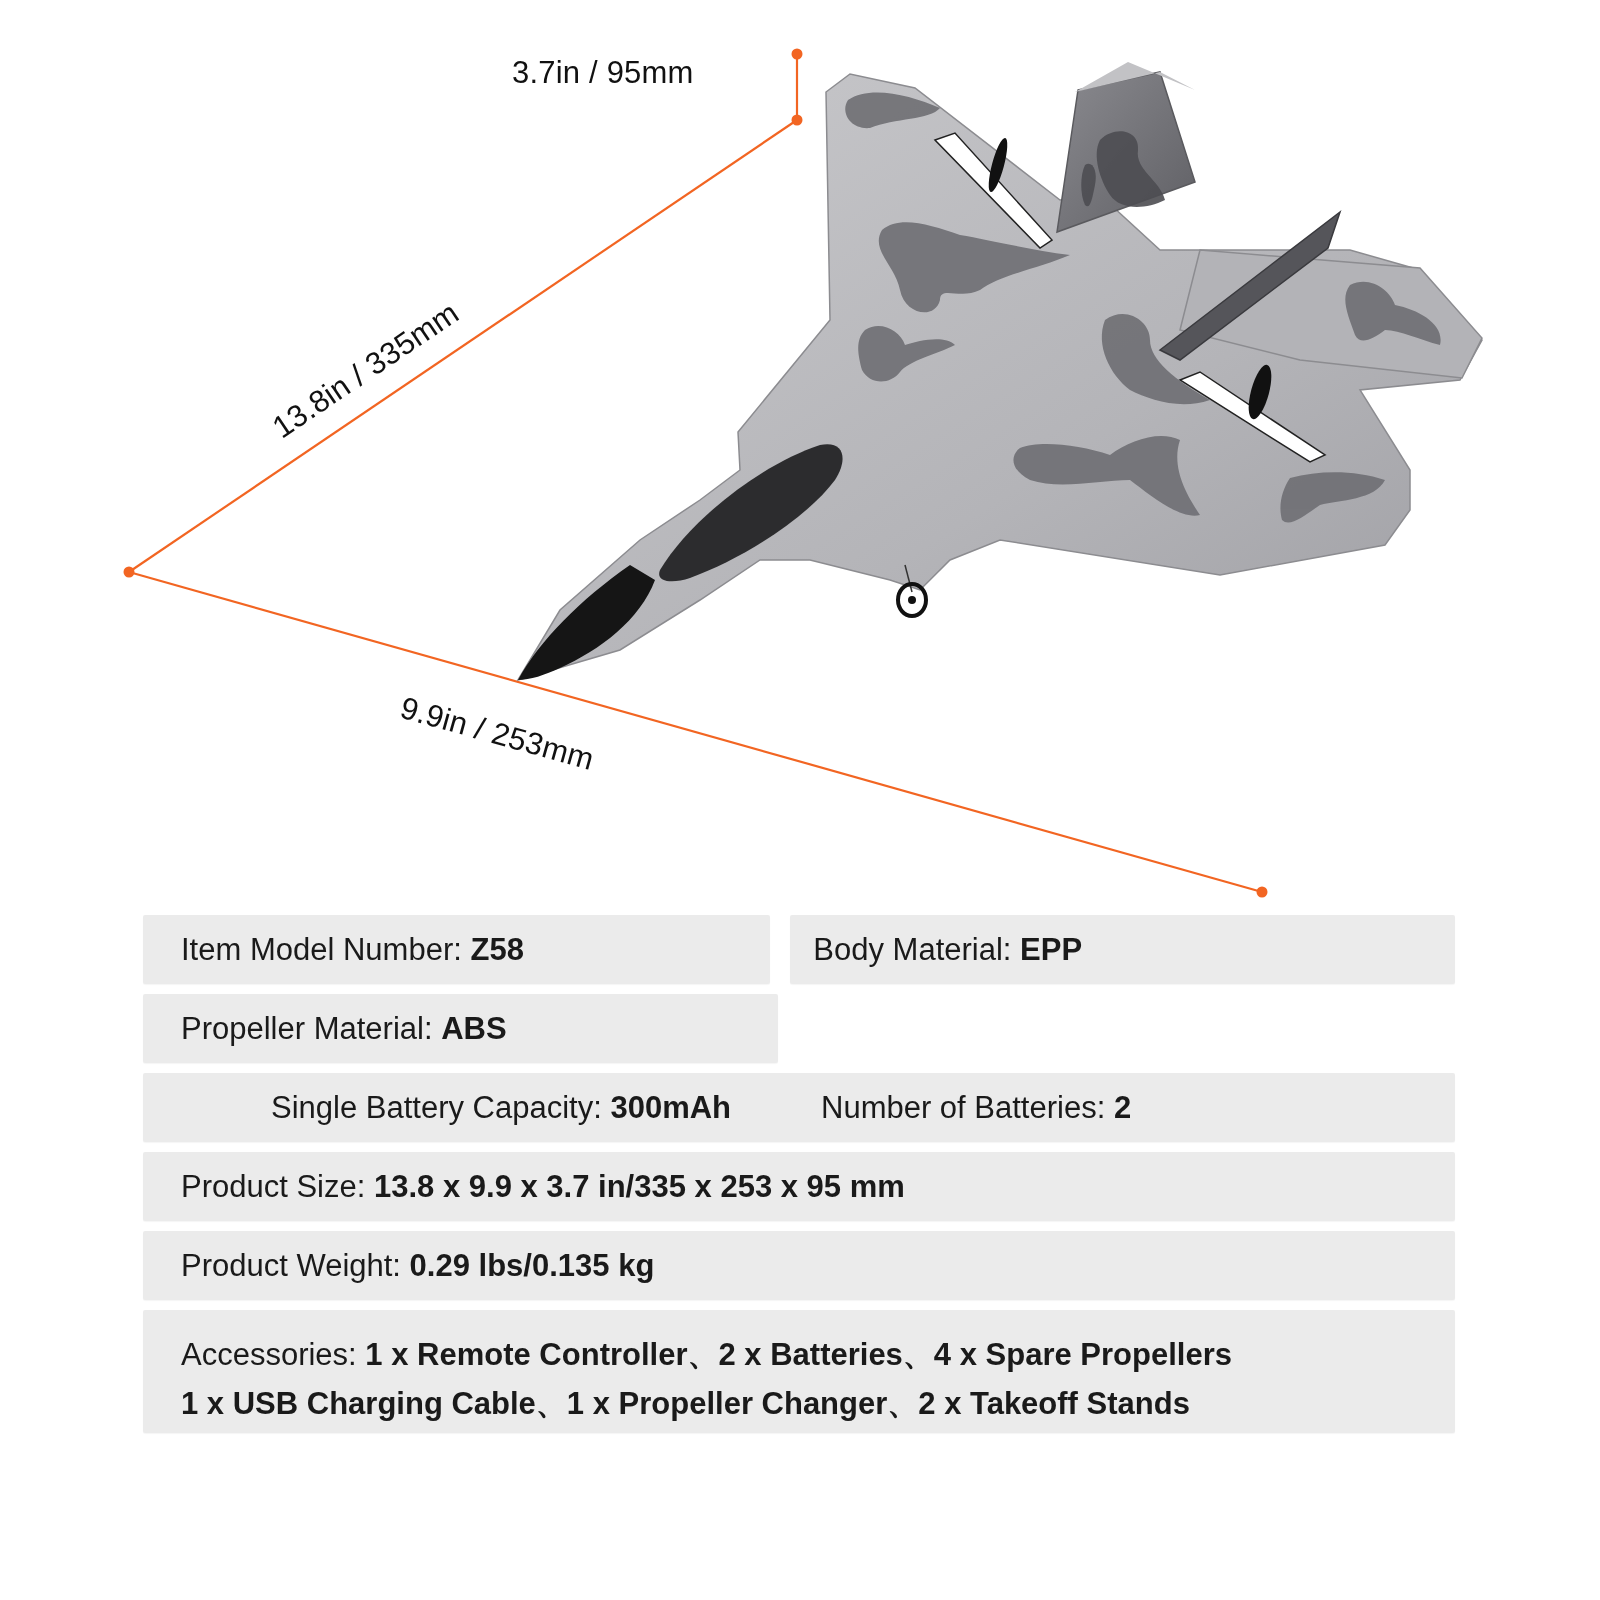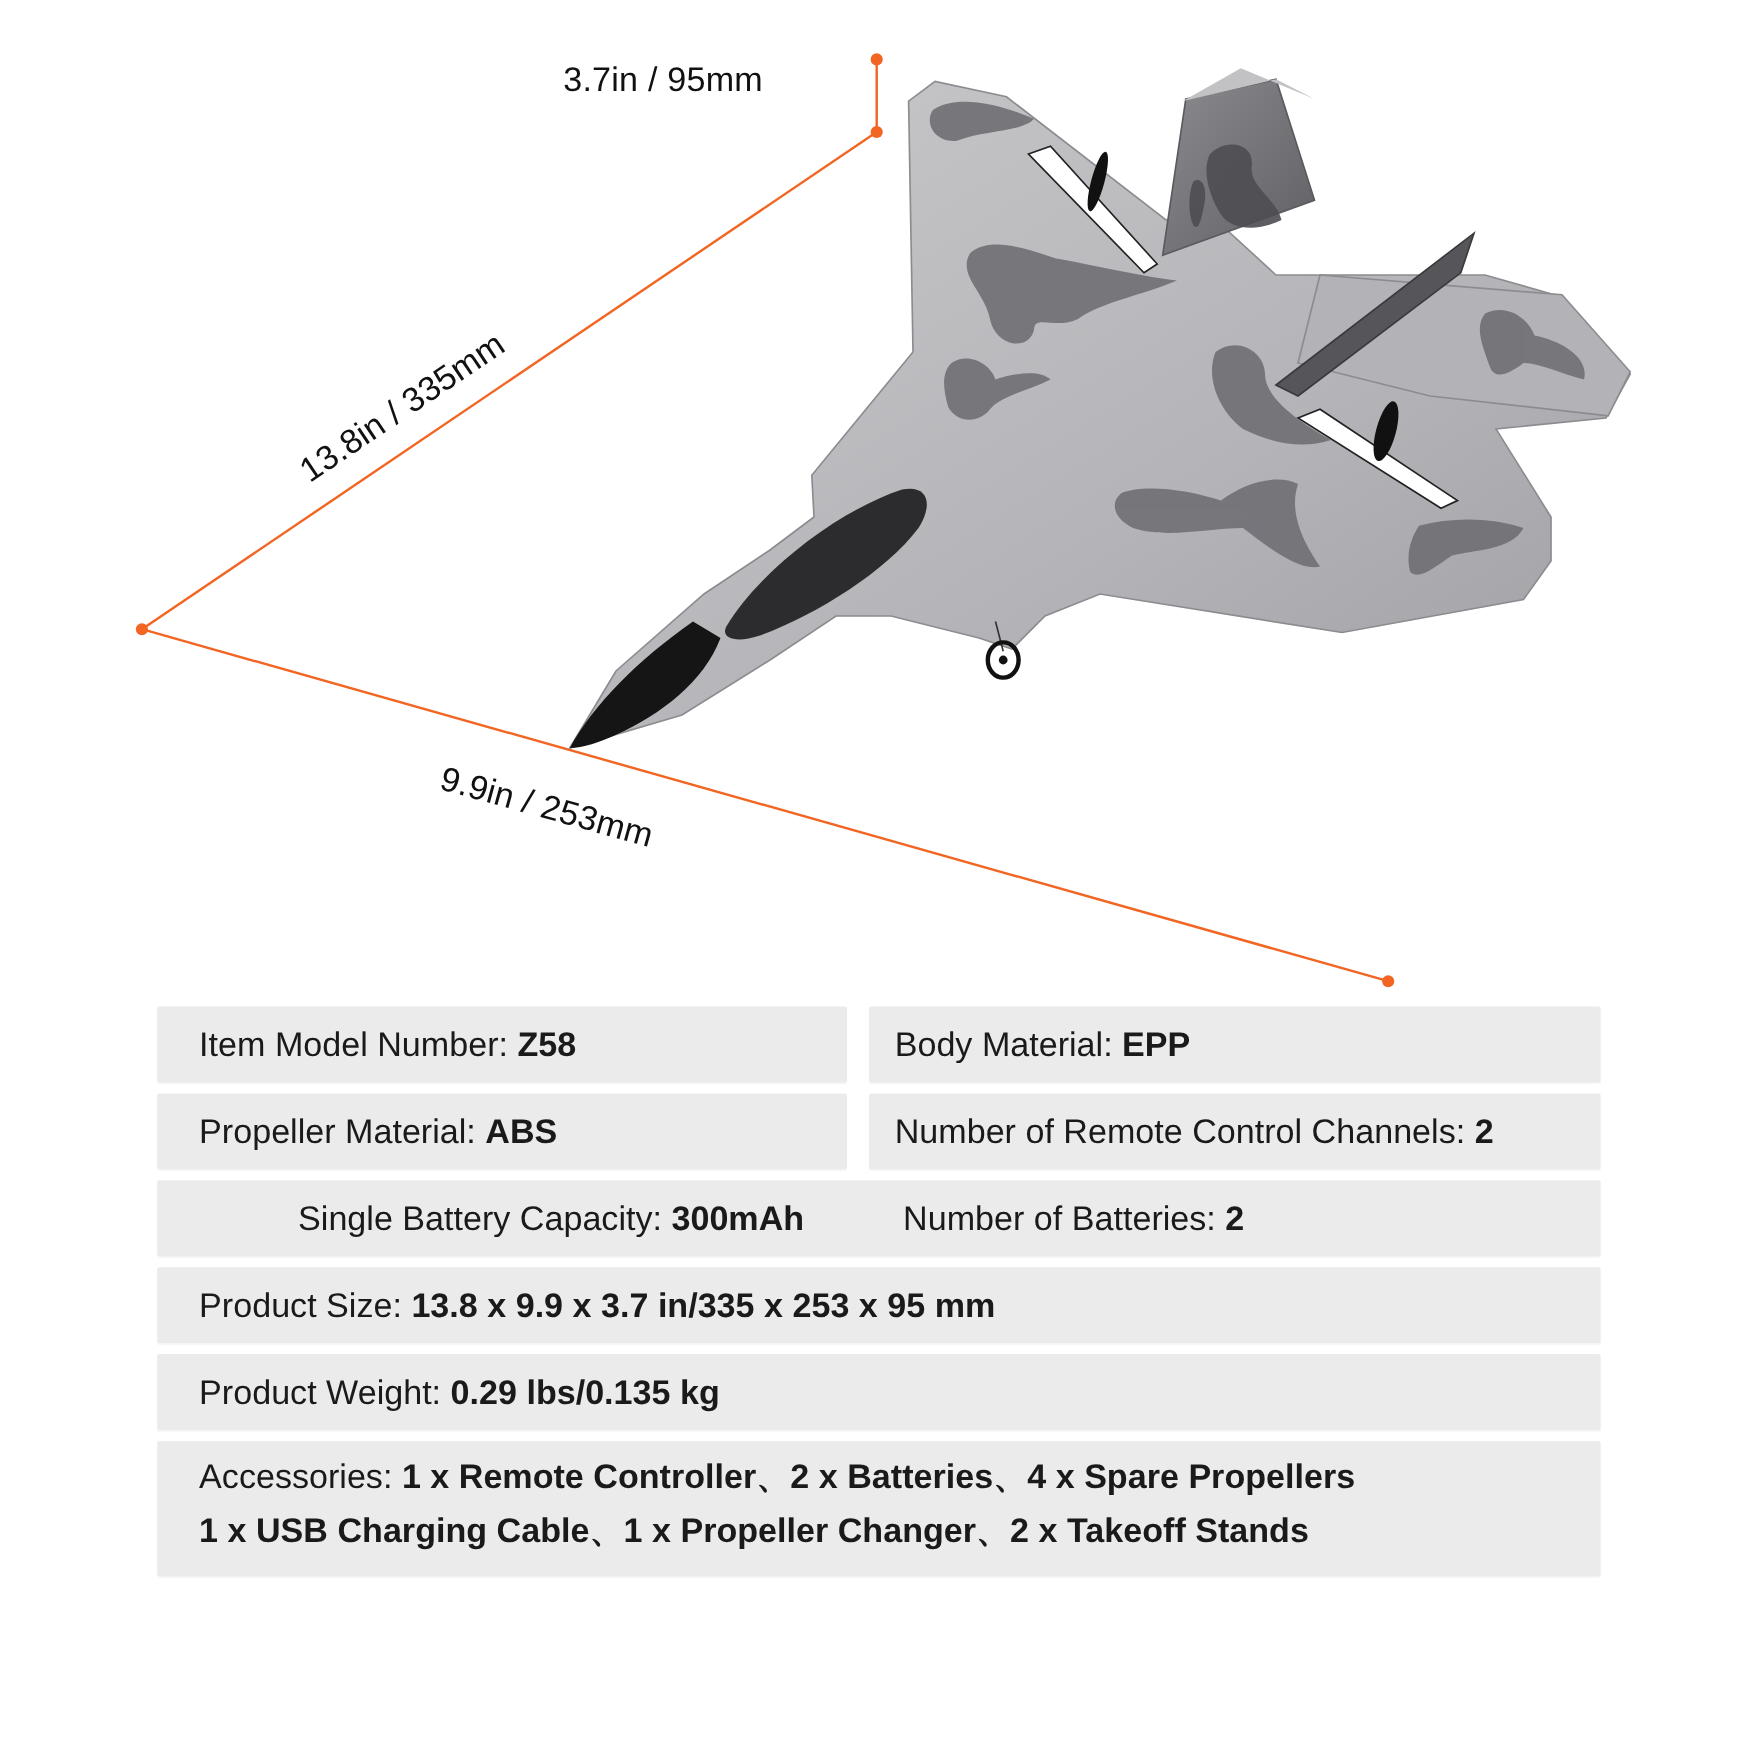--- a/index.html
+++ b/index.html
@@ -22,21 +22,21 @@
               padding: 0 0 0 38px; display: flex; align-items: center; font-size: 31px;
               box-shadow: 0 1px 1px rgba(0,0,0,0.04); }
   .spec-box.half-left { width: 635px; }
   .spec-box.half-right { width: 673px; padding-left: 23px; }
   .spec-box.full { width: 1436px; }
   .spec-box.split { width: 1312px; }
   .spec-box.split .cell-left { width: 640px; text-align: center; }
   .spec-box.split .cell-right { }
   .spec-label { font-weight: normal; }
   .spec-value { font-weight: bold; }
-  .spec-box.tall { height: 123px; align-items: flex-start; padding-top: 8px; flex-direction: column; }
+  .spec-box.tall { height: 123px; align-items: flex-start; padding-top: 20px; flex-direction: column; }
   .acc-line { line-height: 49px; white-space: nowrap; }
 </style>
 </head>
 <body>
 
 <div class="figure">
   <svg width="1600" height="900" viewBox="0 0 1600 900">
 
     <g stroke="#f26522" stroke-width="2.2" fill="#f26522">
       <line x1="797" y1="54" x2="797" y2="120"></line>
@@ -116,23 +116,20 @@
     </div>
     <div class="spec-box half-right">
       <span class="spec-label">Body Material:</span>&nbsp;<span class="spec-value">EPP</span>
     </div>
   </div>
 
   <div class="spec-row">
     <div class="spec-box half-left">
       <span class="spec-label">Propeller Material:</span>&nbsp;<span class="spec-value">ABS</span>
     </div>
-    <div class="spec-box half-right">
-      <span class="spec-label">Number of Remote Control Channels:</span>&nbsp;<span class="spec-value">2</span>
-    </div>
   </div>
 
 
   <div class="spec-row">
     <div class="spec-box split">
       <div class="cell-left">
         <span class="spec-label">Single Battery Capacity:</span>&nbsp;<span class="spec-value">300mAh</span>
       </div>
       <div class="cell-right">
         <span class="spec-label">Number of Batteries:</span>&nbsp;<span class="spec-value">2</span>

